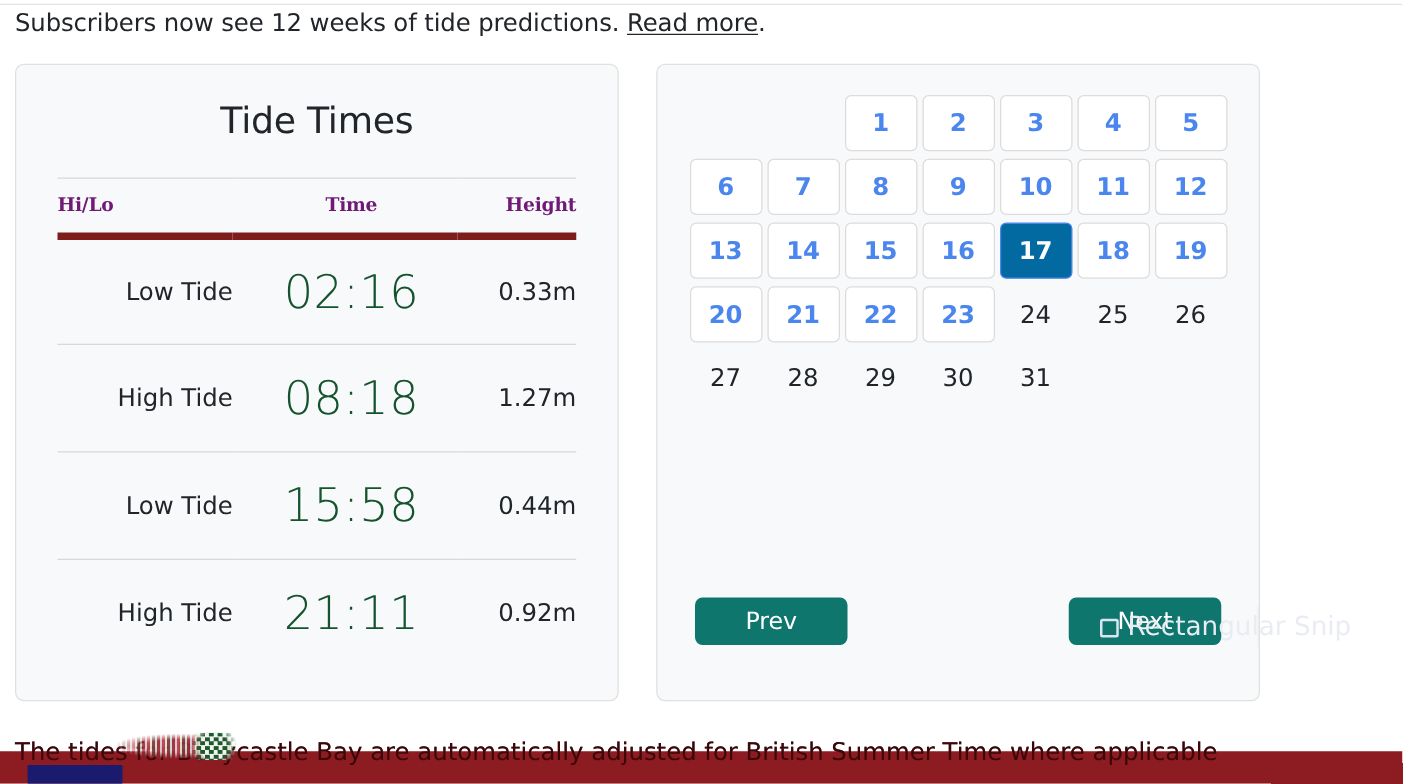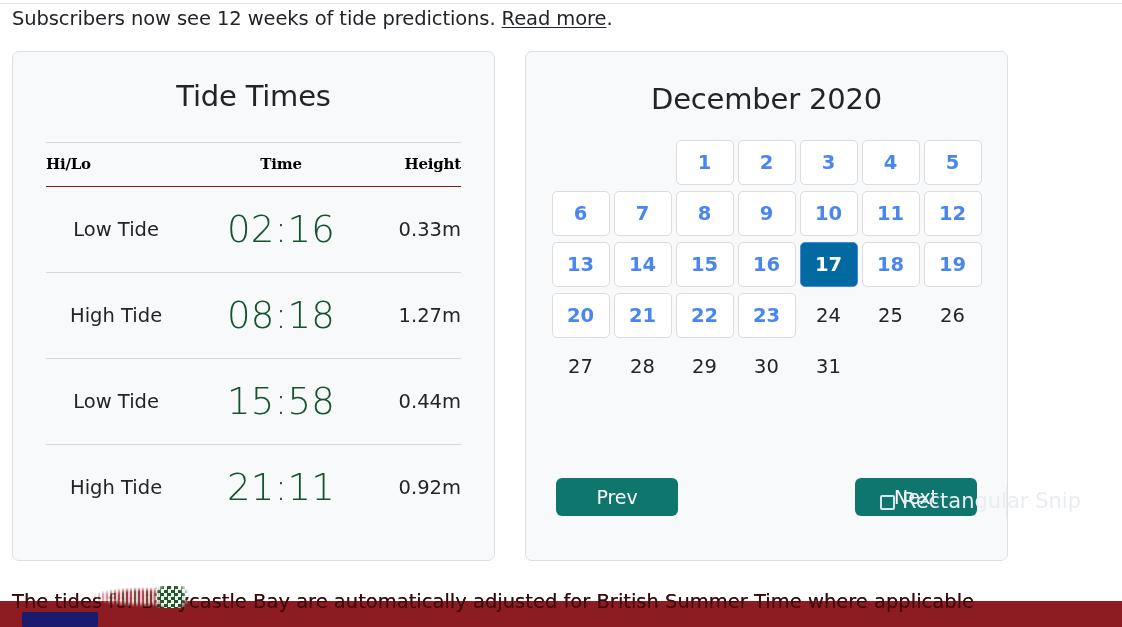--- a/index.html
+++ b/index.html
@@ -77,42 +77,42 @@
 
   .tide-table {
     margin: 29px 33px 0 33px;
     width: calc(100% - 66px);
     border-collapse: collapse;
   }
   .tide-table thead th {
     font-family: "DejaVu Serif", "Liberation Serif", serif;
     font-size: 15px;
     font-weight: bold;
-    color: #000000;
+    color: #701a75;
     padding: 12px 0 13px 0;
     border-top: 1px solid #d8d8d8;
-    border-bottom: 1px solid #7f1d1d;
+    border-bottom: 6px solid #7f1d1d;
     text-align: left;
     letter-spacing: -0.2px;
   }
   .tide-table thead th.c-time   { text-align: center; padding-left: 10px; }
   .tide-table thead th.c-height { text-align: right; }
 
   .tide-table tbody td {
     border-bottom: 1px solid #d8d8d8;
     padding: 0;
     height: 86px;
     vertical-align: middle;
   }
   .tide-table tbody tr:last-child td { border-bottom: none; }
 
   .cell-hilo {
     font-size: 19.5px;
     color: #212529;
-    text-align: center;
+    text-align: right;
     white-space: nowrap;
   }
   .cell-time {
     font-size: 37px;
     color: #14532d;
     text-align: center;
     font-weight: 300;
     letter-spacing: 0.3px;
     padding-left: 10px !important;
     white-space: nowrap;
@@ -351,21 +351,20 @@
           <tr>
             <td class="cell-hilo">High Tide</td>
             <td class="cell-time">21:11</td>
             <td class="cell-height">0.92m</td>
           </tr>
         </tbody>
     </table>
   </section>
 
   <section class="card card-cal">
-    <h2 class="cal-title">December 2020</h2>
 
     <div class="cal-grid" id="day-grid">
         <div class="cell empty"></div>
         <div class="cell empty"></div>
         <div class="cell avail">1</div>
         <div class="cell avail">2</div>
         <div class="cell avail">3</div>
         <div class="cell avail">4</div>
         <div class="cell avail">5</div>
         <div class="cell avail">6</div>

